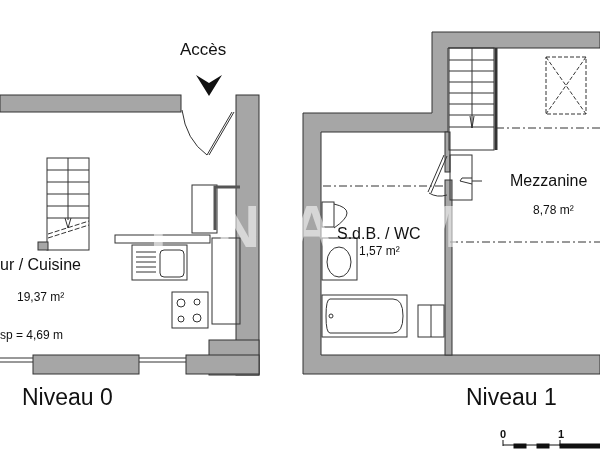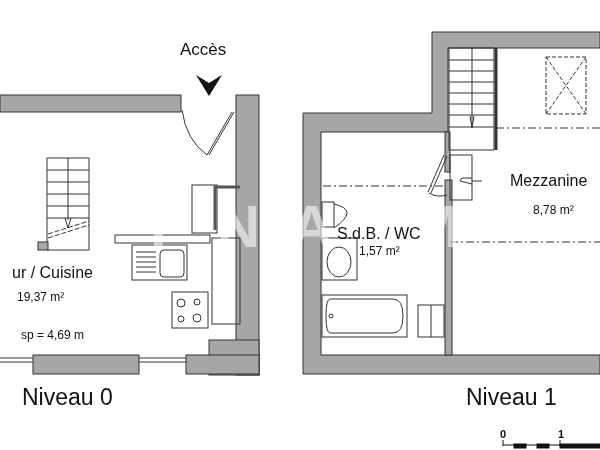--- a/index.html
+++ b/index.html
@@ -124,23 +124,23 @@
     <rect x="514" y="444" width="12" height="4" fill="#111"></rect>
     <rect x="537" y="444" width="12" height="4" fill="#111"></rect>
     <rect x="560" y="444" width="40" height="4" fill="#111"></rect>
   </g>
 </svg>
 
 <div class="wm" style="left:150px; top:192px;">FNAIM</div>
 
 <div class="lbl acc" style="left:180px; top:40px;">Accès</div>
 
-<div class="lbl room" style="left:0px; top:264px;padding-left:12px;">ur / Cuisine</div>
+<div class="lbl room" style="left:0px; top:256px;">ur / Cuisine</div>
 <div class="lbl area" style="left:17px; top:290px;">19,37 m²</div>
-<div class="lbl area" style="left:0px; top:328px;margin-left:21px;">sp = 4,69 m</div>
+<div class="lbl area" style="left:0px; top:328px;">sp = 4,69 m</div>
 <div class="lbl level" style="left:22px; top:384px;">Niveau 0</div>
 
 <div class="lbl room" style="left:510px; top:172px;">Mezzanine</div>
 <div class="lbl area" style="left:533px; top:203px;">8,78 m²</div>
 <div class="lbl room" style="left:337px; top:225px;">S.d.B. / WC</div>
 <div class="lbl area" style="left:359px; top:244px;">1,57 m²</div>
 <div class="lbl level" style="left:466px; top:384px;">Niveau 1</div>
 
 <div class="lbl scale" style="left:500px; top:428px;">0</div>
 <div class="lbl scale" style="left:558px; top:428px;">1</div>

